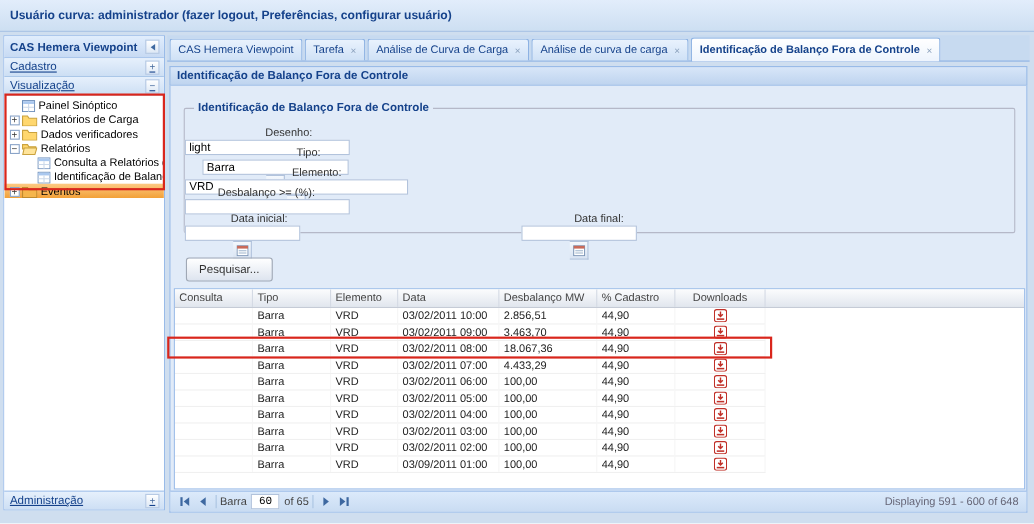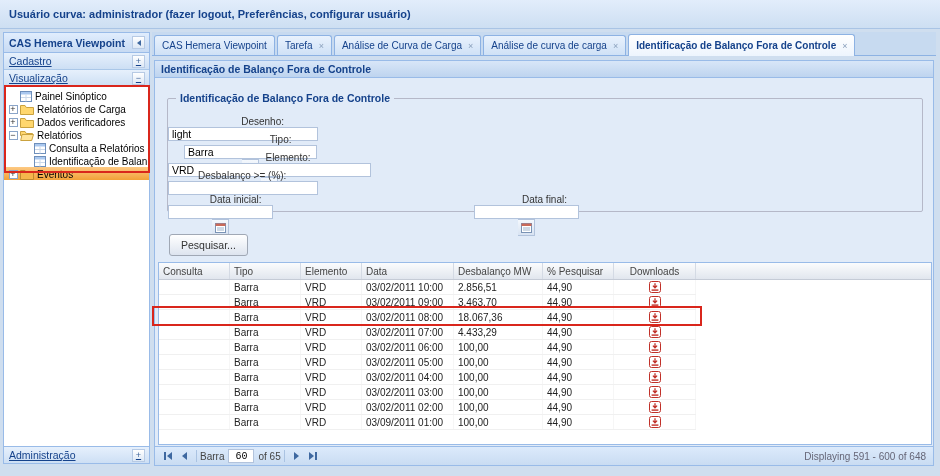--- a/index.html
+++ b/index.html
@@ -316,21 +316,21 @@
 
     <button class="btn">Pesquisar...</button>
 
     <div class="grid">
       <div class="ghead">
         <div class="gh c0">Consulta</div>
         <div class="gh c1">Tipo</div>
         <div class="gh c2">Elemento</div>
         <div class="gh c3">Data</div>
         <div class="gh c4">Desbalanço MW</div>
-        <div class="gh c5">% Pesquisar</div>
+        <div class="gh c5">% Cadastro</div>
         <div class="gh c6">Downloads</div>
         <div class="gh cf"></div>
       </div>
       <div>
 
           <div class="grow">
             <div class="gc c0"></div>
             <div class="gc c1">Barra</div>
             <div class="gc c2">VRD</div>
             <div class="gc c3">03/02/2011 10:00</div>

